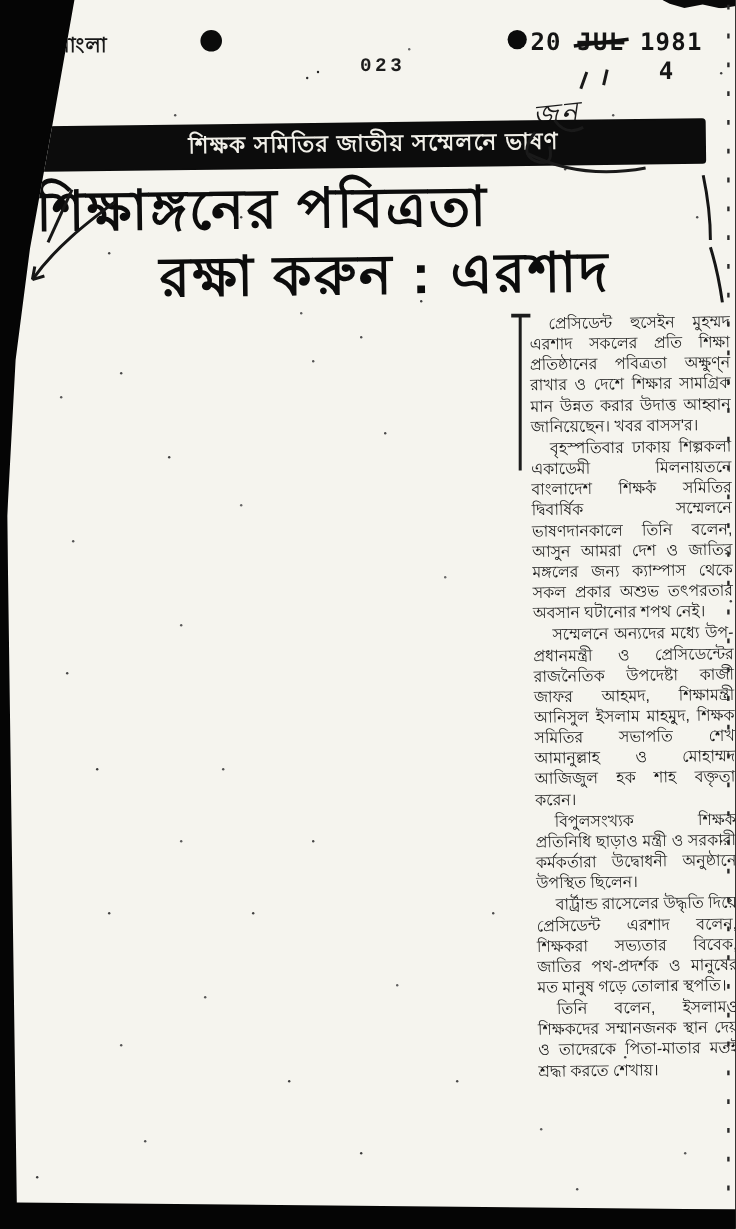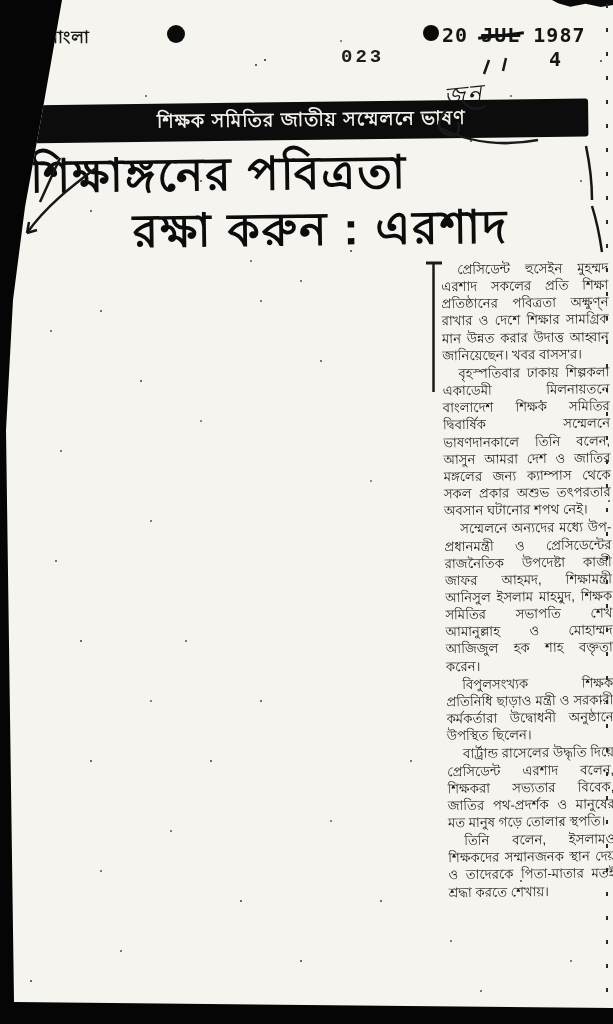--- a/index.html
+++ b/index.html
@@ -21,21 +21,21 @@
   .hole-punch{position:absolute;border-radius:50%;background:#0b0b0b;}
   .hp1{left:167px;top:25px;width:18px;height:18px;}
   .hp2{left:423px;top:25px;width:16px;height:16px;}
 
   .masthead{
     position:absolute;left:13px;top:24px;font-size:17px;font-weight:bold;color:#181818;
     letter-spacing:1px;white-space:nowrap;
   }
   .serial{
     position:absolute;left:300px;top:46px;font-family:"Liberation Mono",monospace;
-    font-size:19px;font-weight:bold;color:#1d1d1d;letter-spacing:3px;margin-left:41px;
+    font-size:16px;font-weight:bold;color:#1d1d1d;letter-spacing:3px;
   }
   .datestamp{
     position:absolute;left:442px;top:23px;font-family:"DejaVu Sans Mono",monospace;
     font-size:20px;font-weight:bold;color:#141414;letter-spacing:1px;white-space:nowrap;
   }
   .datestamp .month{position:relative;text-decoration:line-through;text-decoration-thickness:3px;margin-top:35px;}
   .datestamp .month::after{
     content:"";position:absolute;left:-3px;right:-4px;top:45%;height:3px;background:#111;
     transform:rotate(-7deg);
   }
@@ -99,21 +99,21 @@
     <div class="hole-punch hp1"></div>
     <div class="hole-punch hp2"></div>
 
     <div class="masthead">নিক-বাংলা</div>
 
     <div class="serial">023</div>
 
     <div class="datestamp">
       <span>20</span>
       <span class="month">JUL</span>
-      <span>1987</span>
+      <span>1981</span>
     </div>
     <div class="sheetno">4</div>
 
     <div class="handnote">জুন</div>
 
     <div class="tilt">
 
       <div class="kicker">
         <span>শিক্ষক সমিতির জাতীয় সম্মেলনে ভাষণ</span>
       </div>

